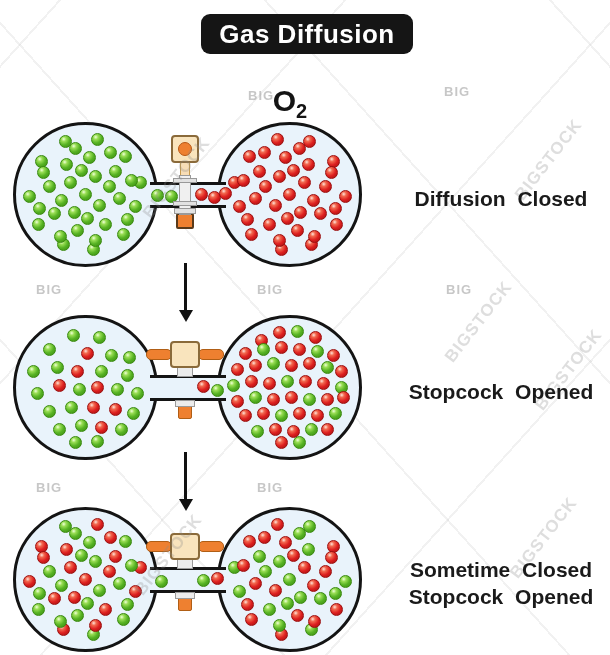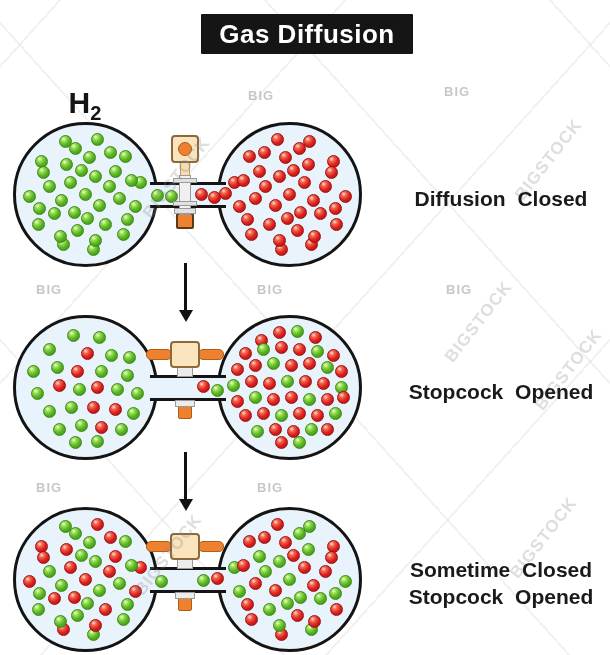--- a/index.html
+++ b/index.html
@@ -5,21 +5,21 @@
   html,body{margin:0;padding:0;}
   #canvas{
     position:relative;width:610px;height:655px;background:#ffffff;overflow:hidden;
     font-family:"Liberation Sans",sans-serif;
     background-image:
       repeating-linear-gradient(48deg, transparent 0 210px, rgba(170,170,170,.16) 210px 212px),
       repeating-linear-gradient(-48deg, transparent 0 210px, rgba(170,170,170,.16) 210px 212px);
   }
   .title-box{
     position:absolute;left:201px;top:14px;width:212px;height:40px;
-    background:var(--title_bg,#151515);border-radius:1px;
+    background:var(--title_bg,#151515);border-radius:9px;
     display:flex;align-items:center;justify-content:center;z-index:10;
   }
   .title-box .t{color:#fff;font-weight:bold;font-size:26px;letter-spacing:.5px;}
   .gas-label{
     position:absolute;width:70px;text-align:center;z-index:9;
     font-weight:bold;font-size:30px;color:#141414;
   }
   .gas-label sub{font-size:20px;}
   .stage{position:absolute;left:0;width:610px;height:160px;}
   .flask{
@@ -66,21 +66,21 @@
 </style>
 </head>
 <body>
 
 <div id="canvas">
 
   <div class="title-box">
     <span class="t">Gas Diffusion</span>
   </div>
 
-  <div class="gas-label" style="left:50px;top:86px;"><span>H</span><sub>2</sub></div>
+  <div class="gas-label" style="left:255px;top:84px;"><span>O</span><sub>2</sub></div>
 
   <section class="stage" style="top:115px;">
     <div class="flask left">
         <span class="mol g" style="left: 113px; top: 75px;"></span>
         <span class="mol g" style="left: 101px; top: 103px;"></span>
         <span class="mol g" style="left: 71px; top: 118px;"></span>
         <span class="mol g" style="left: 41px; top: 113px;"></span>
         <span class="mol g" style="left: 16px; top: 93px;"></span>
         <span class="mol g" style="left: 7px; top: 65px;"></span>
         <span class="mol g" style="left: 19px; top: 30px;"></span>

